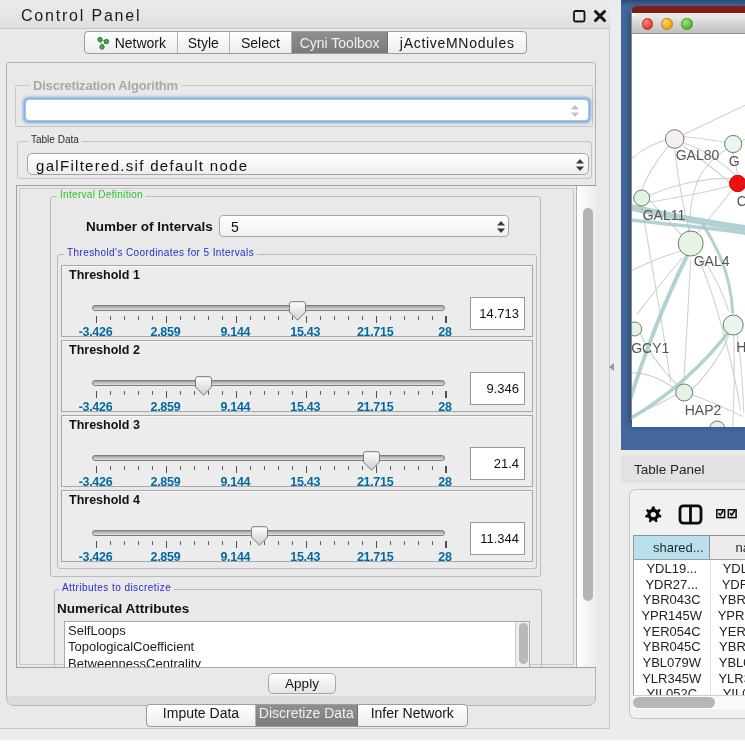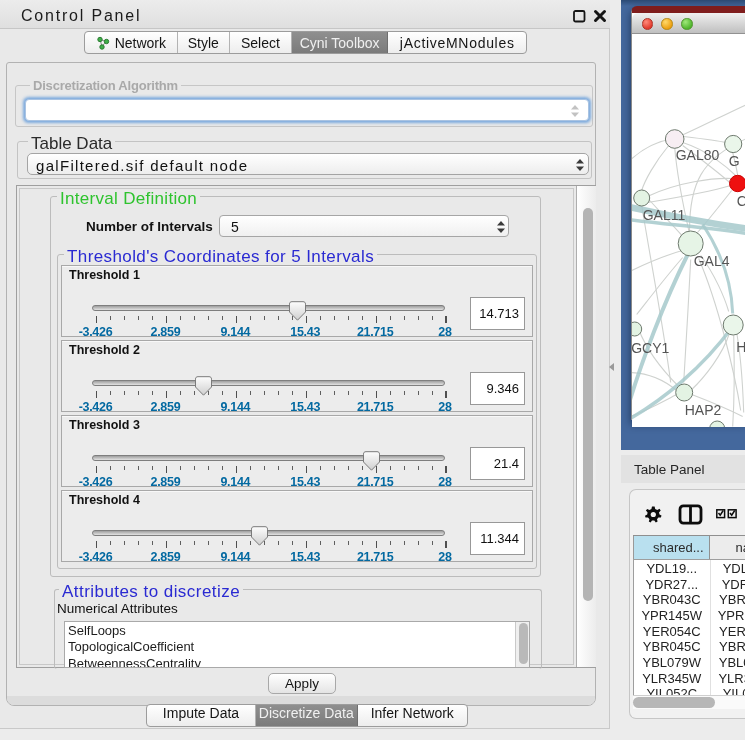--- a/index.html
+++ b/index.html
@@ -12,21 +12,21 @@
 
 .seg{position:absolute;display:flex;height:23px;border:1px solid #9c9c9c;border-radius:4px;background:linear-gradient(#ffffff,#ededed);overflow:hidden}
 .seg>div{display:flex;align-items:center;justify-content:center;font-size:14px;color:#151515;border-right:1px solid #b3b3b3;height:100%}
 .seg>div:last-child{border-right:none}
 .segb>div{padding-bottom:5px}
 .seg>div.sel{background:linear-gradient(#8f8f8f,#7b7b7b);color:#f0f0f0;border-right:1px solid #6f6f6f}
 
 #content{position:absolute;left:6px;top:62px;width:590px;height:644px;background:#e9e9e9;border:1px solid #b2b2b2;border-radius:3px 3px 8px 8px}
 #content .bstrip{position:absolute;left:0px;bottom:0px;width:588px;height:9px;background:#dcdcdc;border-radius:0 0 7px 7px}
 .grp{position:absolute;border:1px solid #c0c0c0;border-radius:3px}
-.grp>span{position:absolute;left:10px;top:-8px;background:#e9e9e9;padding:0 3px;font-size:17px;white-space:nowrap}
+.grp>span{position:absolute;left:10px;top:-8px;background:#e9e9e9;padding:0 3px;font-size:10px;white-space:nowrap}
 
 .tp{position:absolute;left:54px;width:472px;height:72px;background:#ececec;border:1px solid #a8a8a8;box-shadow:inset 0 1px 0 #f8f8f8}
 .tp .lab{position:absolute;left:7px;top:2px;font-size:12.5px;font-weight:bold;color:#111}
 .track{position:absolute;left:30px;top:39px;width:353px;height:5.5px;border:1px solid #7e7e7e;border-radius:3px;background:linear-gradient(#9e9e9e,#e2e2e2)}
 .ticksmin{position:absolute;left:33.5px;top:50px;width:352px;height:4px;background:repeating-linear-gradient(90deg,#5f5f5f 0px,#5f5f5f 1px,transparent 1px,transparent 13.98px)}
 .ticksmaj{position:absolute;left:33.5px;top:50px;width:352px;height:6.6px;background:repeating-linear-gradient(90deg,#4f4f4f 0px,#4f4f4f 1px,transparent 1px,transparent 69.9px)}
 .ticklab{position:absolute;top:59px;font-size:12.5px;font-weight:bold;color:#0369a1;transform:translateX(-50%);letter-spacing:-0.3px;white-space:nowrap}
 .thumb{position:absolute;top:34.5px;width:17px;height:20px}
 .vfield{position:absolute;left:408px;top:31px;width:55px;height:33px;background:#fff;border:1px solid #989898;font-size:13px;text-align:right;line-height:31px;padding-right:5px;color:#111}
 
@@ -196,21 +196,21 @@
             </linearGradient>
           </defs>
           <path d="M3 0.7 H14 C15.7 0.7 16.5 1.5 16.5 3.2 V11 L8.5 19.2 L0.5 11 V3.2 C0.5 1.5 1.3 0.7 3 0.7 Z" fill="url(#tg427)" stroke="#7a7a7a"></path>
         </svg>
   <div class="vfield">11.344</div>
  </div>
 
  <div class="grp" style="left:47px;top:525.5px;width:488px;height:80px;border-color:#bcbcbc;border-bottom:none">
   <span style="left:4px;color:#2a2ad2;letter-spacing:0.45px">Attributes to discretize</span>
  </div>
- <div class="abs" style="left:50px;top:538px;font-size:13.5px;font-weight:normal;color:#111">Numerical Attributes</div>
+ <div class="abs" style="left:50px;top:538px;font-size:13.5px;font-weight:bold;color:#111">Numerical Attributes</div>
  <div class="abs" style="left:57px;top:558px;width:466px;height:47px;background:#fff;border:1px solid #a9a9a9;overflow:hidden">
   <div class="abs" style="left:3px;top:1px;font-size:13px;color:#1c1c1c">SelfLoops</div>
   <div class="abs" style="left:3px;top:17px;font-size:13px;color:#1c1c1c">TopologicalCoefficient</div>
   <div class="abs" style="left:3px;top:33.5px;font-size:13px;color:#1c1c1c">BetweennessCentrality</div>
   <div class="abs" style="left:450px;top:0;width:15px;height:47px;background:#efefef;border-left:1px solid #c9c9c9"></div>
   <div class="abs" style="left:454px;top:1px;width:9px;height:41px;border-radius:4.5px;background:#b9b9b9"></div>
  </div>
  <div class="btn" style="left:261px;top:610px;width:68px;height:21px;line-height:19px">Apply</div>
 </div>
 

